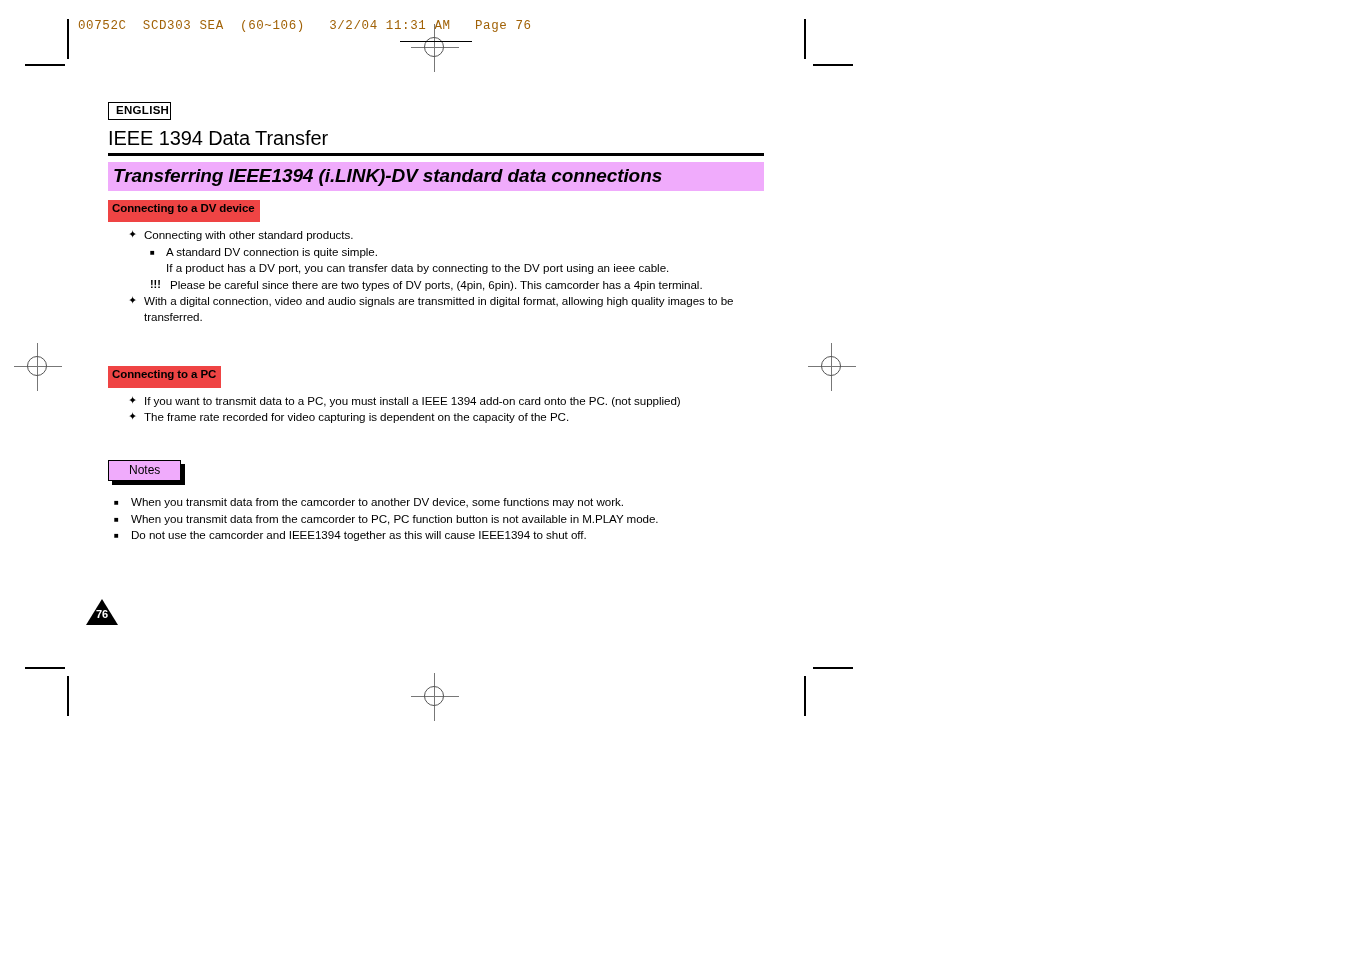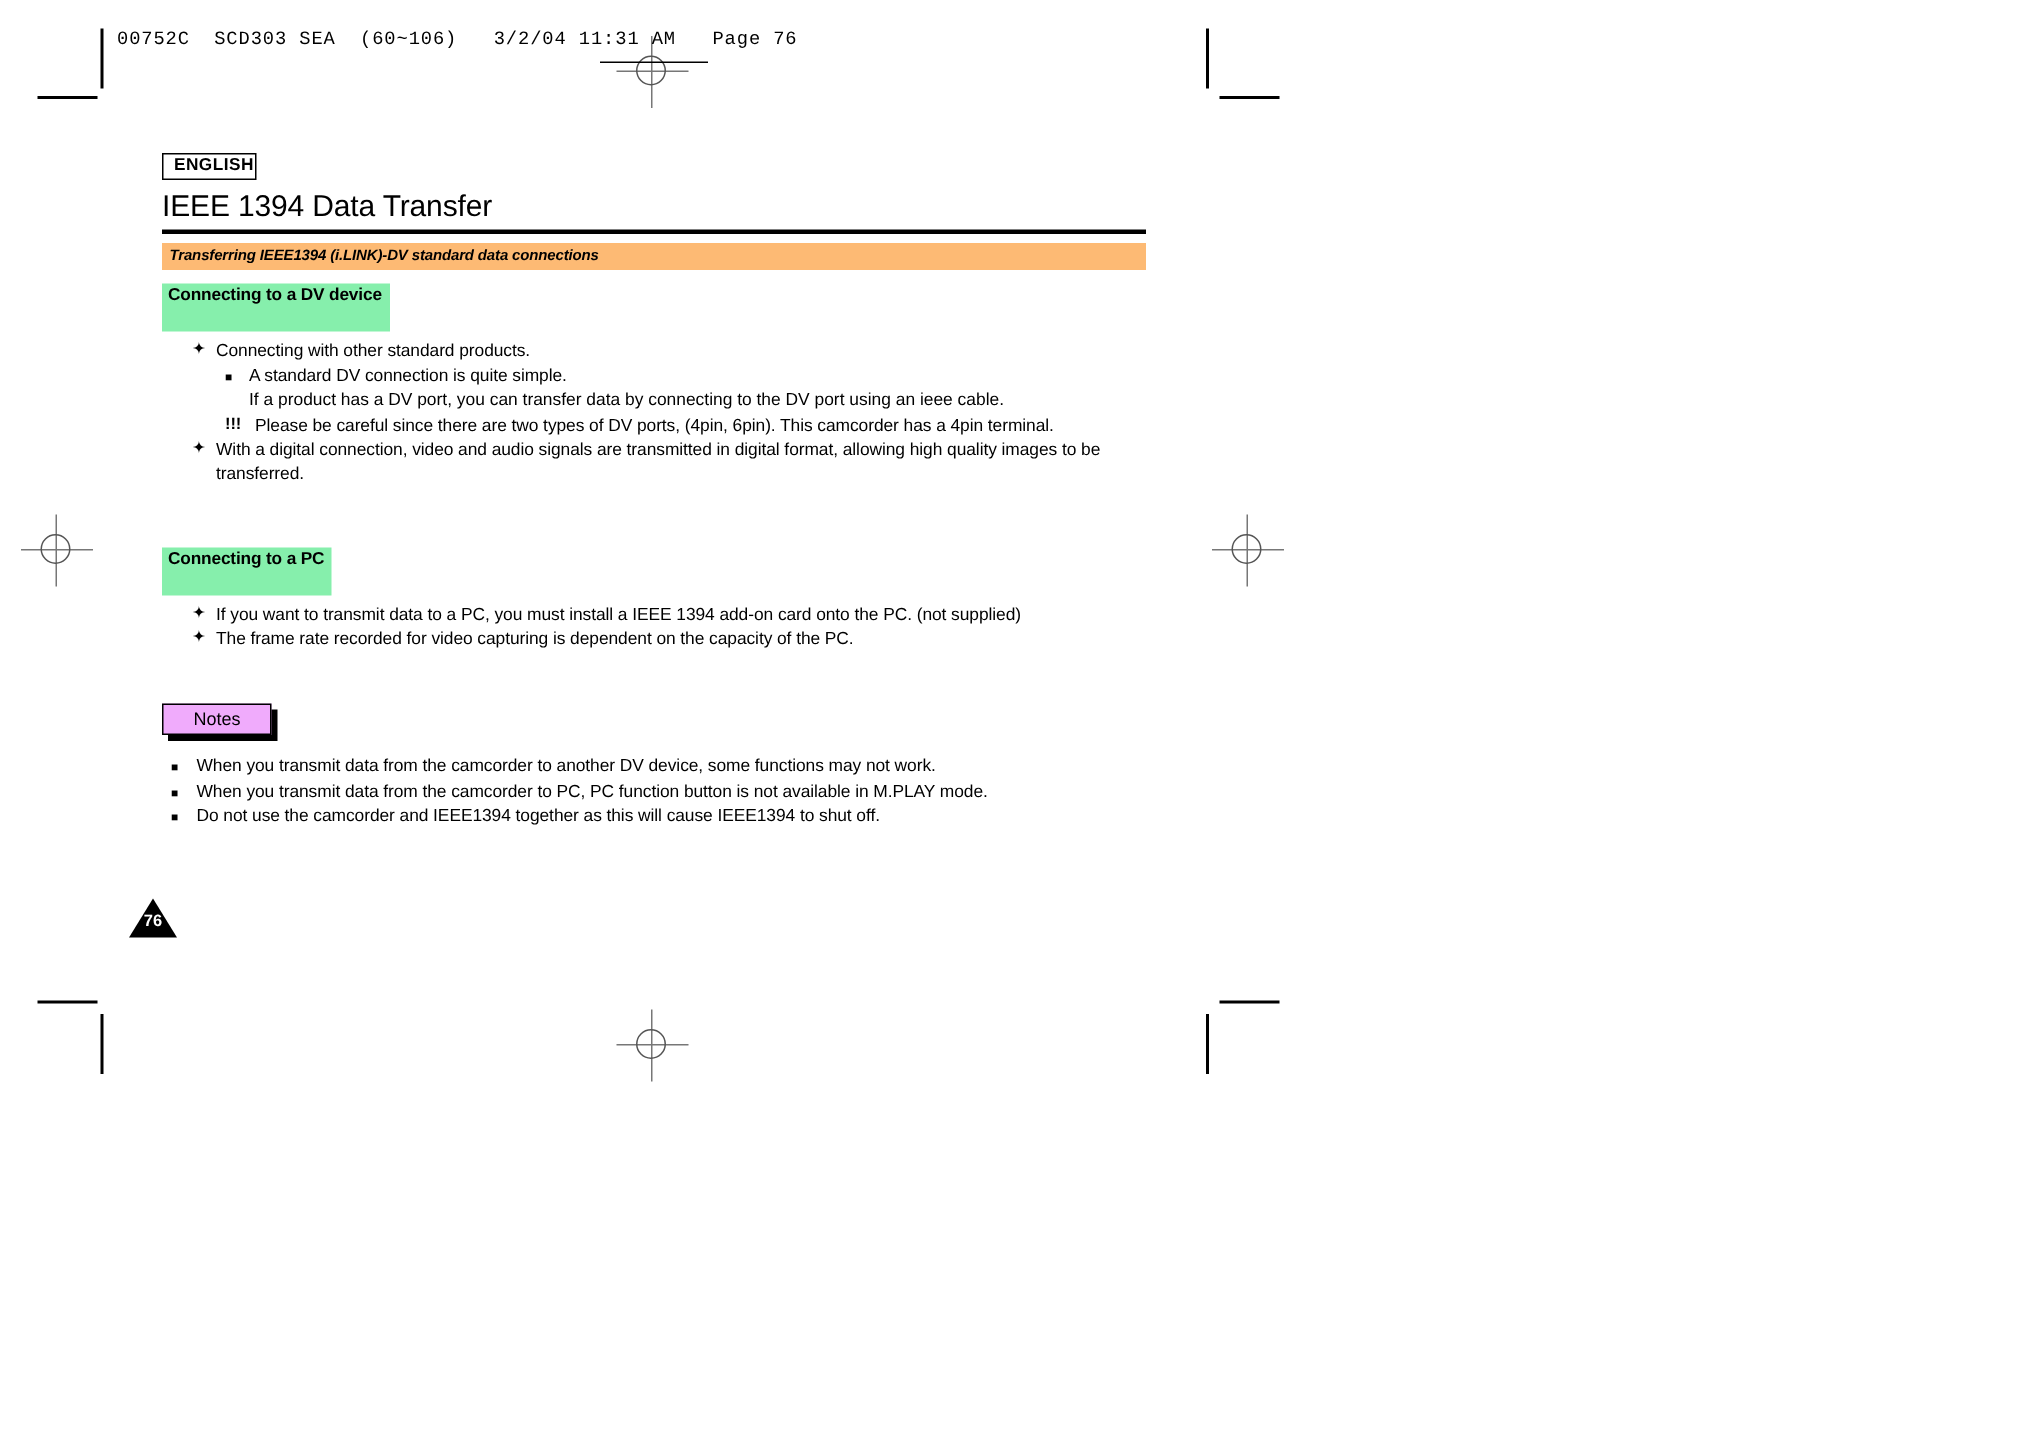--- a/index.html
+++ b/index.html
@@ -52,21 +52,21 @@
 
   
   .film-header {
     position: absolute;
     left: 78px;
     top: 19px;
     font-family: "Liberation Mono", monospace;
     font-size: 12.5px;
     letter-spacing: 0.6px;
     white-space: pre;
-    color: #000000;
+    color: #a16207;
   }
   .film-header-rule {
     position: absolute;
     left: 400px;
     top: 41px;
     width: 72px;
     height: 1px;
     background: #000000;
   }
 
@@ -96,34 +96,34 @@
     line-height: 1.1;
   }
 
   .title-rule {
     height: 3px;
     background: #000000;
     margin-bottom: 6px;
   }
 
   .section-bar {
-    background: #fdba74;
+    background: #f0abfc;
     font-style: italic;
     font-weight: bold;
-    font-size: 10px;
+    font-size: 19px;
     padding: 3px 5px 4px 5px;
     letter-spacing: -0.1px;
   }
 
   .sub-head {
     display: inline-block;
-    background: #86efac;
+    background: #ef4444;
     font-size: 11.5px;
     font-weight: bold;
-    padding: 2px 5px 18px 4px;
+    padding: 2px 5px 8px 4px;
     margin-top: 9px;
     letter-spacing: -0.1px;
   }
 
   .block { margin-top: 5px; }
 
   .li {
     display: flex;
     align-items: flex-start;
     font-size: 11.6px;

